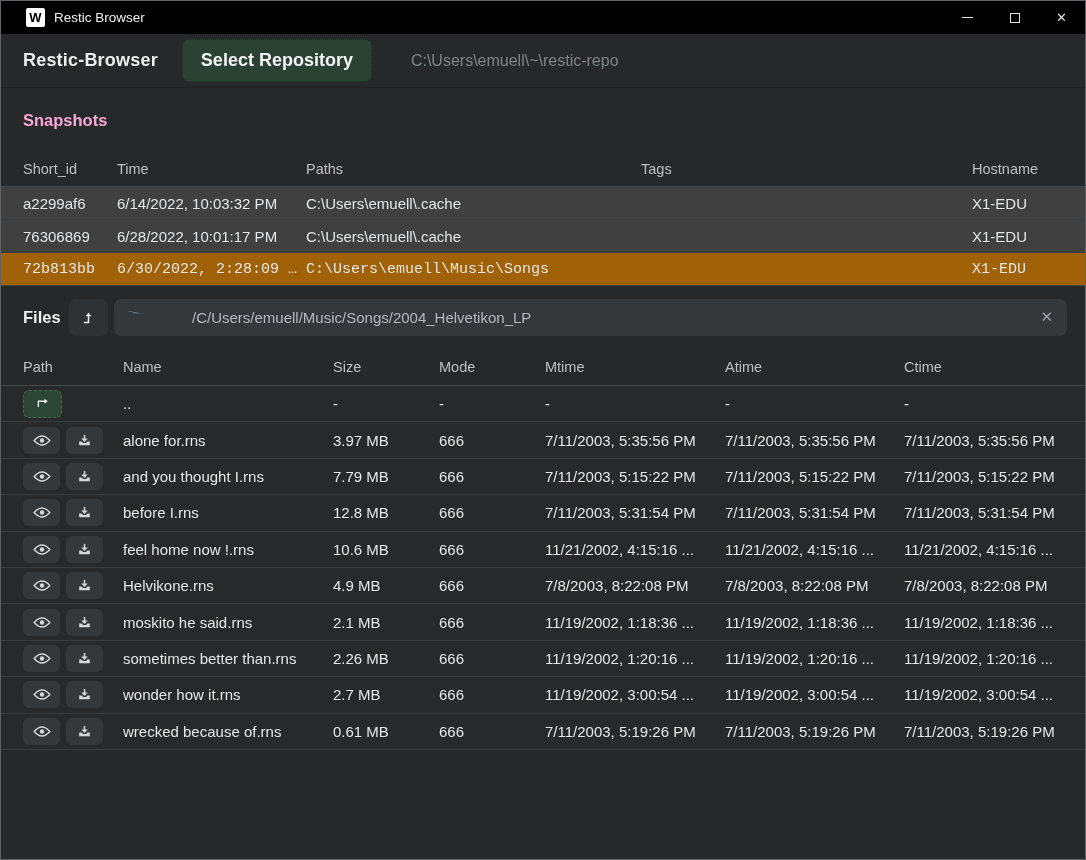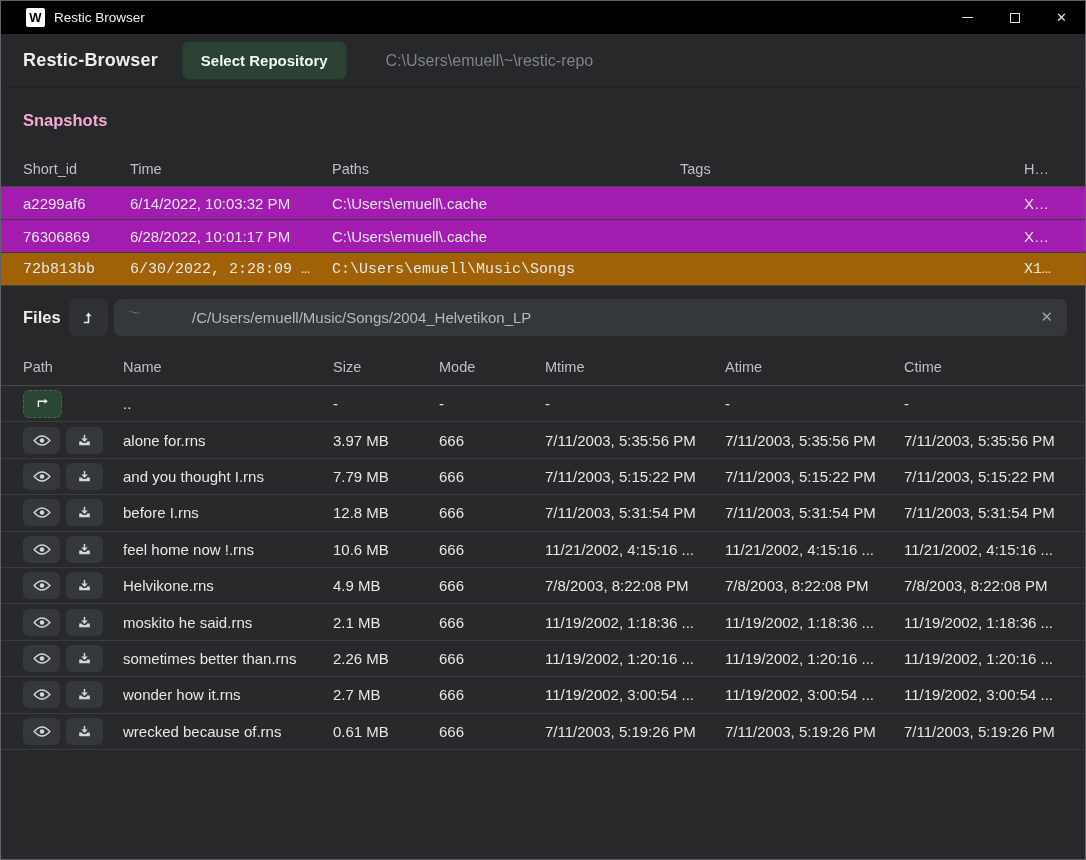--- a/index.html
+++ b/index.html
@@ -18,28 +18,28 @@
   .win-controls { margin-left:auto; display:flex; height:100%; }
   .win-btn { width:47px; height:100%; display:flex; align-items:center; justify-content:center; color:#e0e0e0; cursor:default; }
   .min-glyph { display:block; width:11px; height:1px; background:#e0e0e0; }
   .max-glyph { display:block; width:10px; height:10px; border:1px solid #e0e0e0; }
   .close-glyph { font-size:13px; line-height:1; }
 
   
   .header { height:54px; display:flex; align-items:center; padding:0 22px; background:#26282a; border-bottom:1px solid #202224; flex:0 0 auto; }
   .app-name { font-size:18px; font-weight:bold; color:#eceeee; letter-spacing:.2px; }
   .select-repo-btn { margin-left:24px; background:#2a4134; color:#f4f6f5; border:1px dotted #1d2b22; border-radius:7px;
-                     font-family:inherit; font-weight:bold; font-size:15px; padding:10px 18px; cursor:pointer; }
+                     font-family:inherit; font-weight:bold; font-size:18px; padding:10px 18px; cursor:pointer; }
   .repo-path { margin-left:39px; font-size:16px; color:#7e8487; }
 
   
   .section-title { font-size:16.5px; font-weight:bold; color:#f9a8d4; padding:23px 22px 21px 22px; }
-  .snap-header, .snap-row { display:grid; grid-template-columns:94px 189px 335px 331px 1fr; align-items:center; padding:0 22px;gap:13px; }
+  .snap-header, .snap-row { display:grid; grid-template-columns:94px 189px 335px 331px 1fr; align-items:center; padding:0 22px; }
   .snap-header { height:36px; font-size:14.5px; color:#bcc0c2; border-bottom:1px solid #46494b; }
-  .snap-row { height:33px; font-size:15px; color:#e4e6e7; background:#a21caf; border-bottom:1px solid #3a3d3f; }
+  .snap-row { height:33px; font-size:15px; color:#e4e6e7; background:#404040; border-bottom:1px solid #3a3d3f; }
   .snap-row.selected { background:#a16207; border-bottom-color:#35493d;font-family:Liberation Mono, monospace; }
   .cell { overflow:hidden; white-space:nowrap; text-overflow:ellipsis; padding-right:8px; }
 
   
   .files-bar { display:flex; align-items:center; padding:0 18px 0 22px; margin-top:11px; height:40px; flex:0 0 auto; }
   .files-title { font-size:16.5px; font-weight:bold; color:#eceeee; width:46px; }
   .up-btn { width:39px; height:37px; background:#2e3234; border:none; border-radius:7px; display:flex; align-items:center; justify-content:center; cursor:pointer; }
   .path-box { flex:1; height:37px; margin-left:6px; background:#34383b; border-radius:7px; display:flex; align-items:center; padding:0 12px;gap:40px; }
   .path-box .folder { flex:0 0 auto; display:flex; }
   .path-text { flex:1; margin-left:9px; font-size:15px; color:#b3b9bd; overflow:hidden; white-space:nowrap; }

